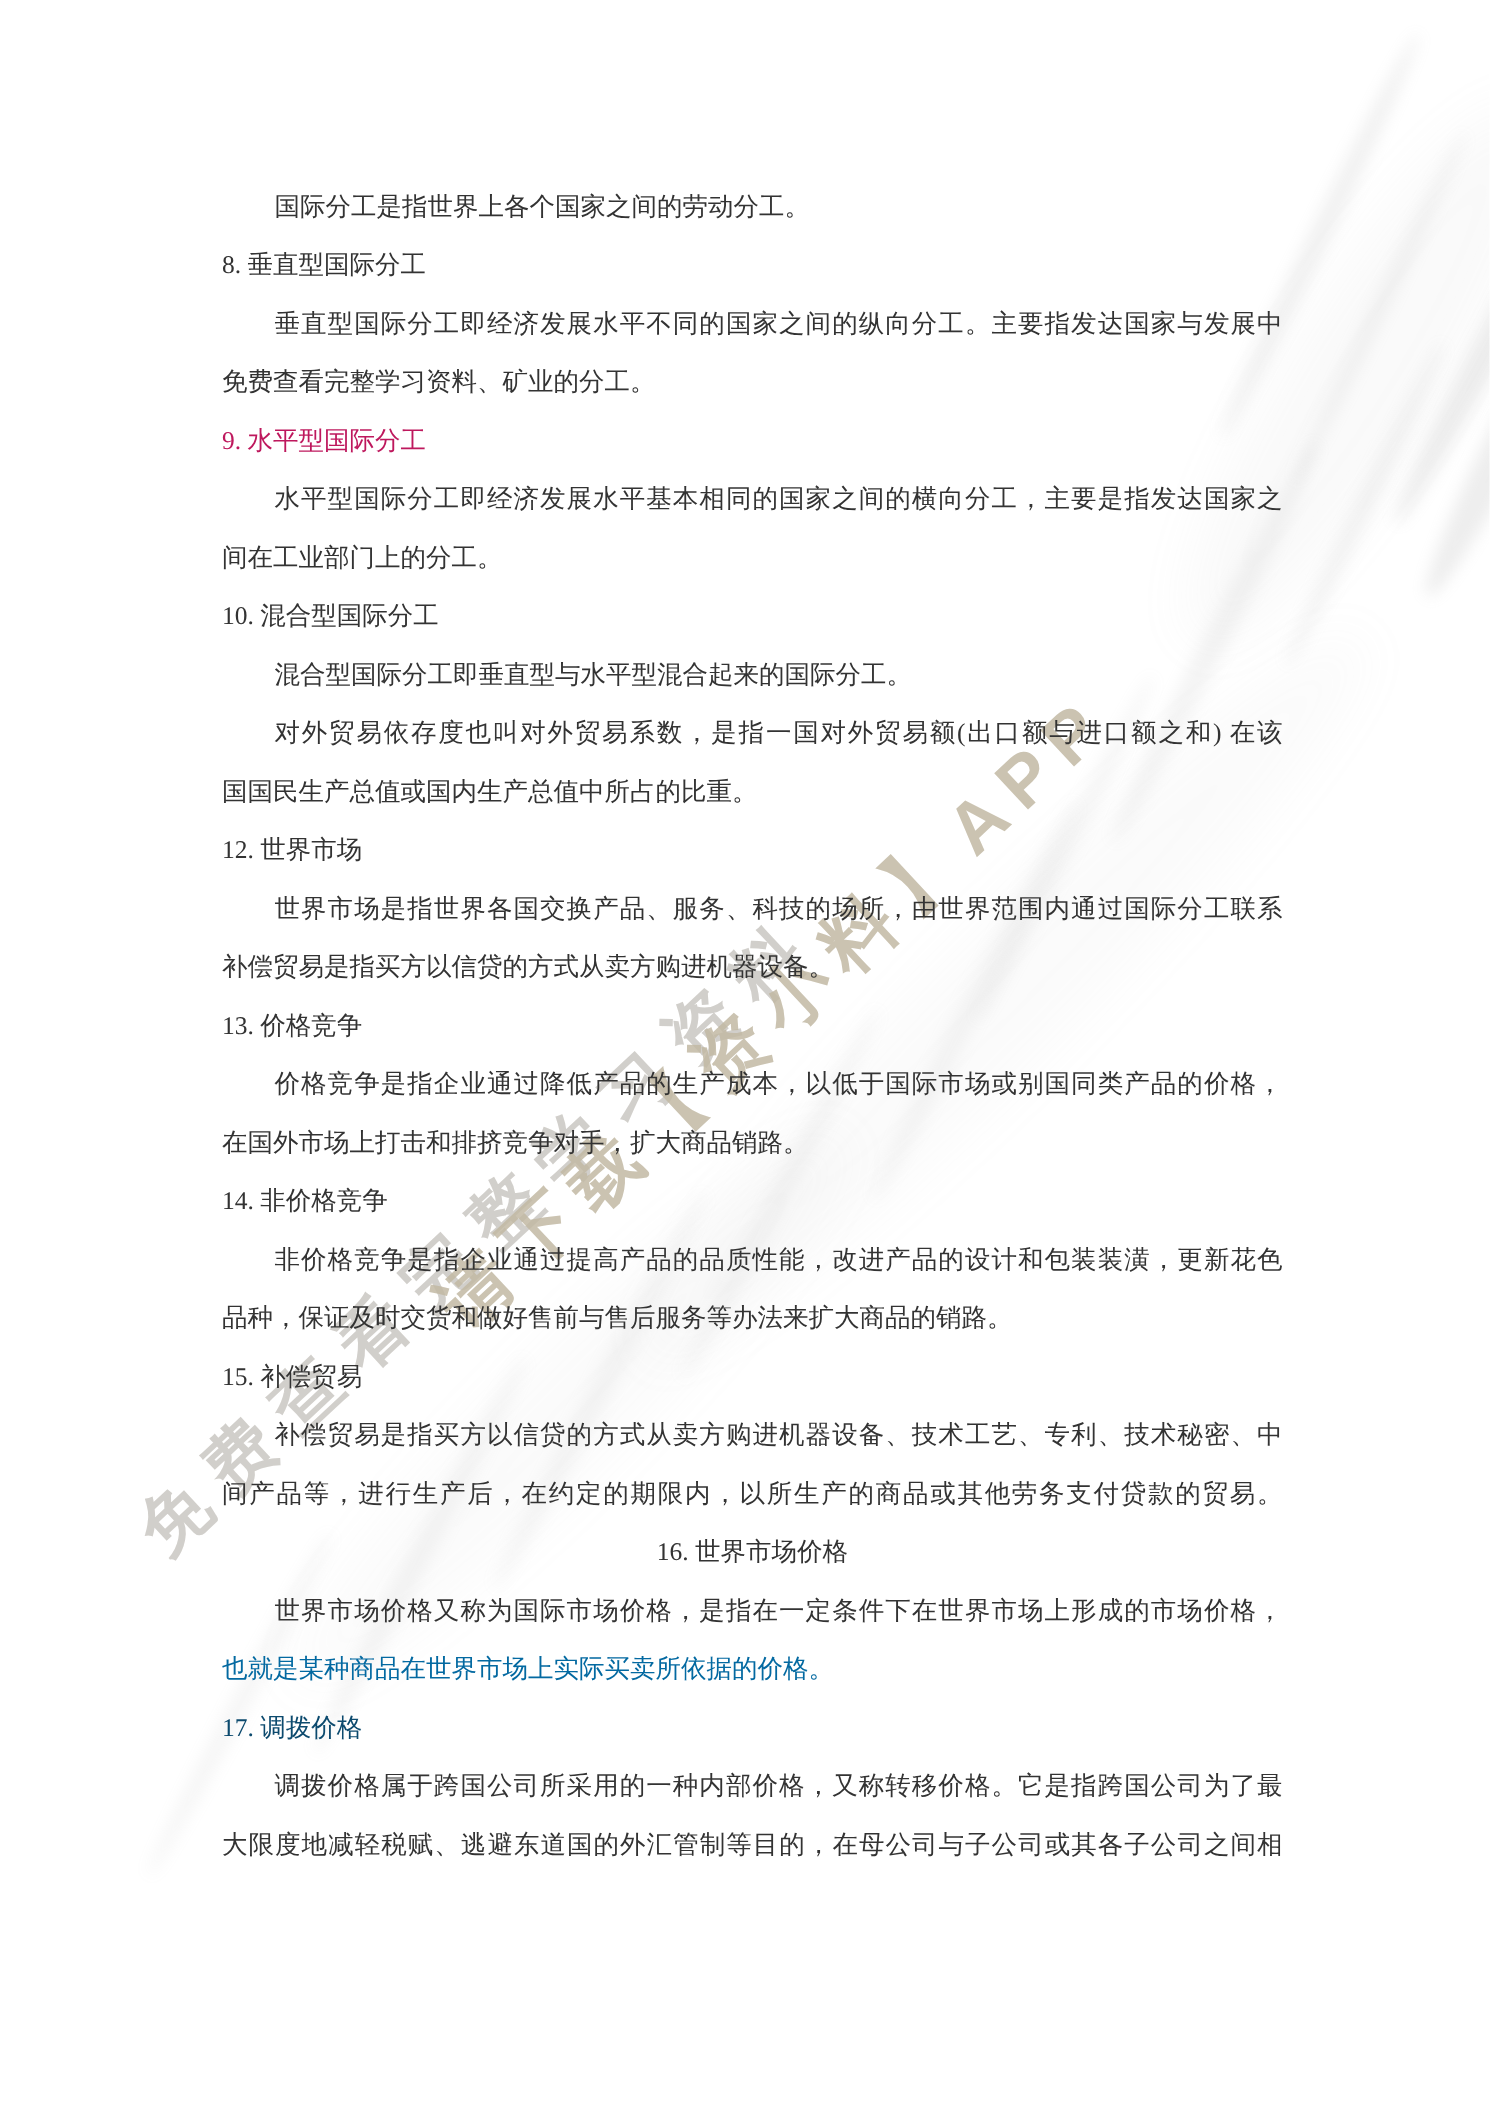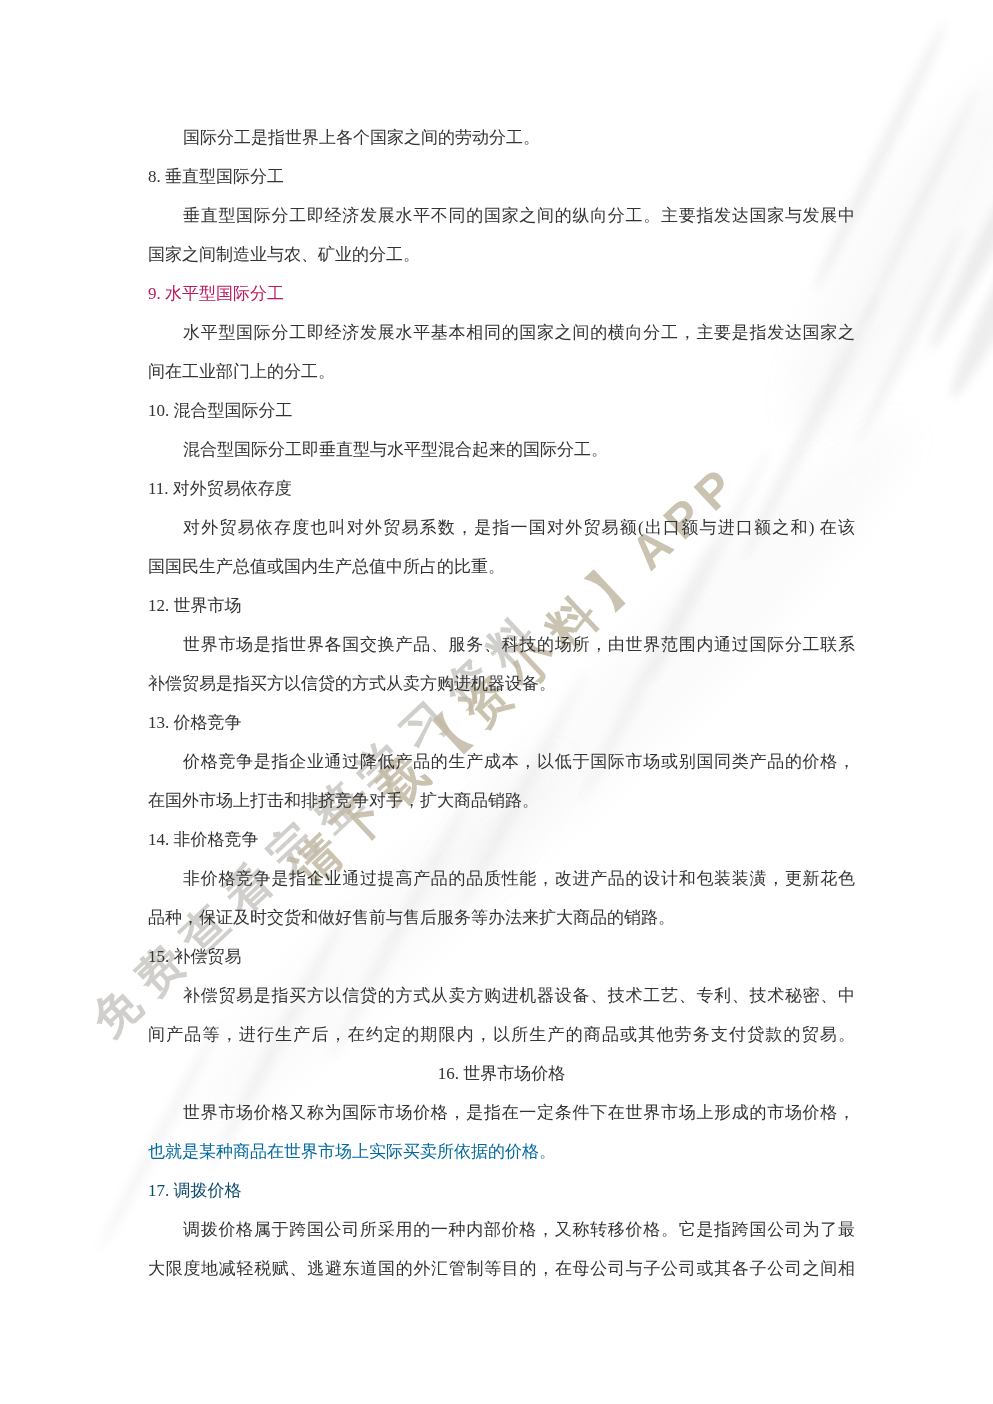--- a/index.html
+++ b/index.html
@@ -67,27 +67,26 @@
 
   <div class="wm-layer">
     <div class="wm wm1" style="color: rgb(202, 199, 194);">免费查看完整学习资料</div>
     <div class="wm wm2" style="color: rgb(194, 185, 164);">请下载【资小料】APP</div>
   </div>
 
   <div class="content">
       <div class="line indent" style="color: rgb(51, 51, 51);">国际分工是指世界上各个国家之间的劳动分工。</div>
       <div class="line" style="color: rgb(51, 51, 51);">8. 垂直型国际分工</div>
       <div class="line indent just" style="color: rgb(51, 51, 51);">垂直型国际分工即经济发展水平不同的国家之间的纵向分工。主要指发达国家与发展中</div>
-      <div class="line" style="color: rgb(51, 51, 51);">国家之间制造业与农、矿业的分工。</div>
+      <div class="line" style="color: rgb(51, 51, 51);">免费查看完整学习资料、矿业的分工。</div>
       <div class="line" style="color: #be185d;">9. 水平型国际分工</div>
       <div class="line indent just" style="color: rgb(51, 51, 51);">水平型国际分工即经济发展水平基本相同的国家之间的横向分工，主要是指发达国家之</div>
       <div class="line" style="color: rgb(51, 51, 51);">间在工业部门上的分工。</div>
       <div class="line" style="color: rgb(51, 51, 51);">10. 混合型国际分工</div>
       <div class="line indent" style="color: rgb(51, 51, 51);">混合型国际分工即垂直型与水平型混合起来的国际分工。</div>
-      <div class="line" style="color: rgb(51, 51, 51);">11. 对外贸易依存度</div>
       <div class="line indent just" style="color: rgb(51, 51, 51);">对外贸易依存度也叫对外贸易系数，是指一国对外贸易额(出口额与进口额之和) 在该</div>
       <div class="line" style="color: rgb(51, 51, 51);">国国民生产总值或国内生产总值中所占的比重。</div>
       <div class="line" style="color: rgb(51, 51, 51);">12. 世界市场</div>
       <div class="line indent just" style="color: rgb(51, 51, 51);">世界市场是指世界各国交换产品、服务、科技的场所，由世界范围内通过国际分工联系</div>
       <div class="line" style="color: rgb(51, 51, 51);">补偿贸易是指买方以信贷的方式从卖方购进机器设备。</div>
       <div class="line" style="color: rgb(51, 51, 51);">13. 价格竞争</div>
       <div class="line indent just" style="color: rgb(51, 51, 51);">价格竞争是指企业通过降低产品的生产成本，以低于国际市场或别国同类产品的价格，</div>
       <div class="line" style="color: rgb(51, 51, 51);">在国外市场上打击和排挤竞争对手，扩大商品销路。</div>
       <div class="line" style="color: rgb(51, 51, 51);">14. 非价格竞争</div>
       <div class="line indent just" style="color: rgb(51, 51, 51);">非价格竞争是指企业通过提高产品的品质性能，改进产品的设计和包装装潢，更新花色</div>

